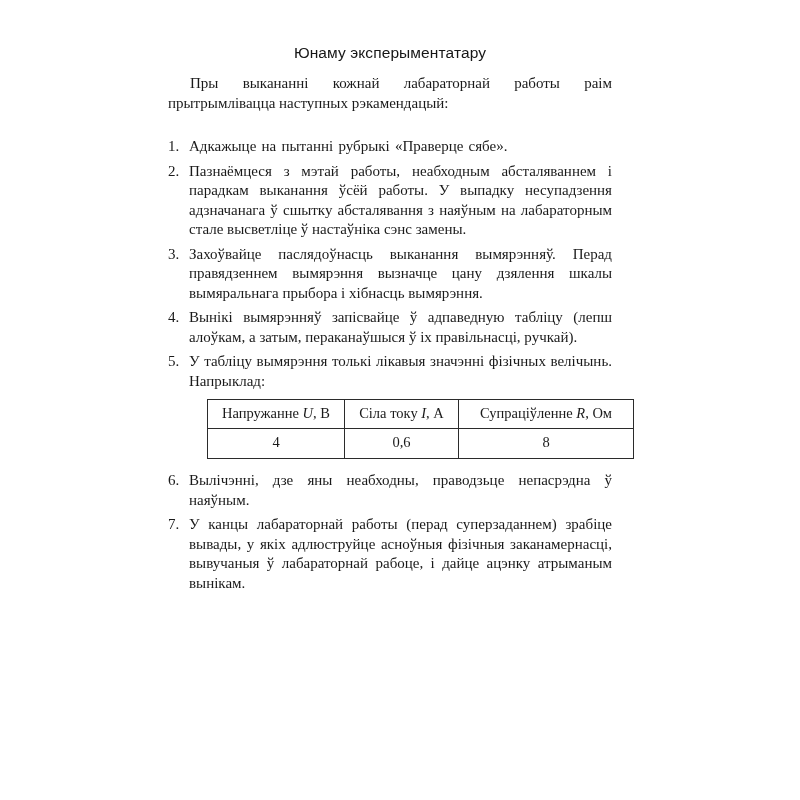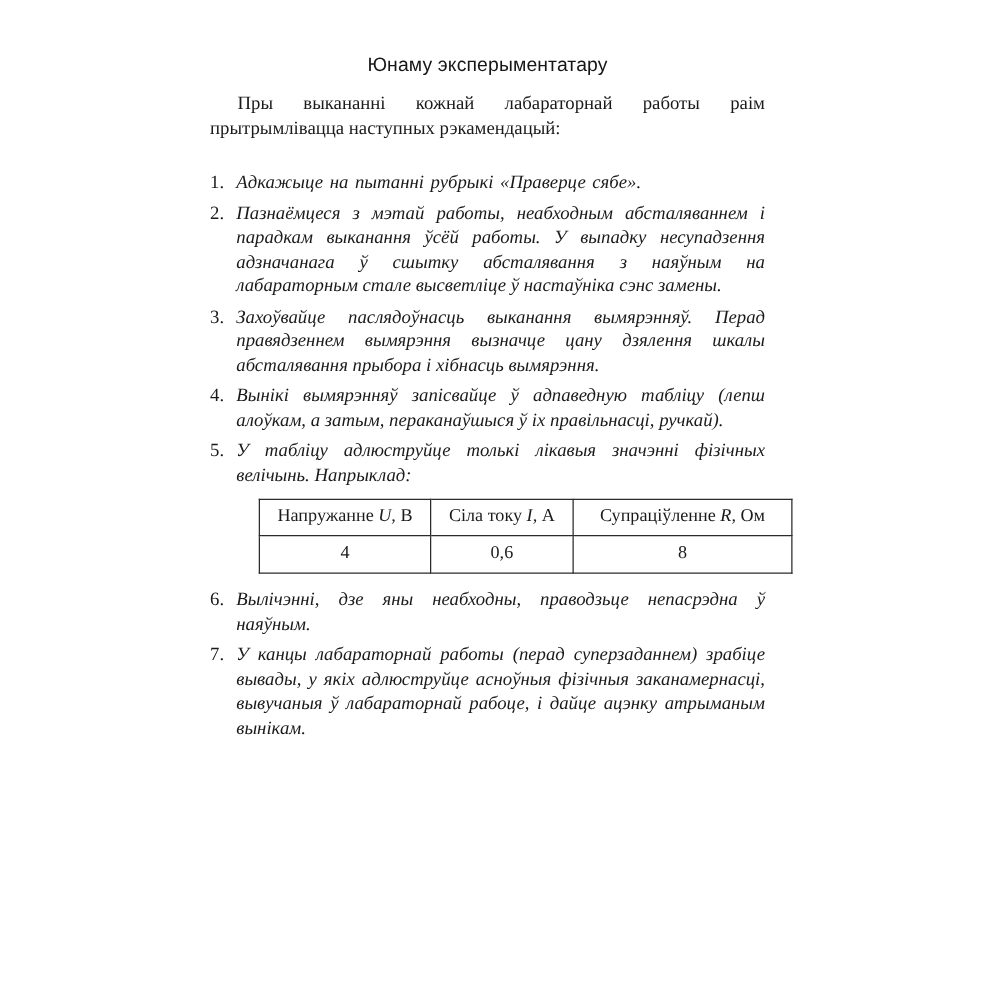--- a/index.html
+++ b/index.html
@@ -69,21 +69,20 @@
     position: absolute;
     left: 0;
     top: 0;
     width: 17px;
     text-align: left;
     font-size: 15px;
   }
 
   .item-text {
     display: block;
-    font-style: italic;
   }
 
   .item-text.spaced {
     word-spacing: 1.5px;
   }
 
   
   .table-wrap {
     margin: 8px 0 12px 0;
     padding-left: 18px;
@@ -158,31 +157,31 @@
         <span class="item-text spaced">Адкажыце на пытанні рубрыкі «Праверце сябе».</span>
       </li>
 
       <li class="list-item">
         <span class="item-number">2.</span>
         <span class="item-text">Пазнаёмцеся з мэтай работы, неабходным абсталяваннем і парадкам выканання ўсёй работы. У выпадку несупадзення адзначанага ў сшытку абсталявання з наяўным на лабараторным стале высветліце ў настаўніка сэнс замены.</span>
       </li>
 
       <li class="list-item">
         <span class="item-number">3.</span>
-        <span class="item-text">Захоўвайце паслядоўнасць выканання вымярэнняў. Перад правядзеннем вымярэння вызначце цану дзялення шкалы абсталявання прыбора і хібнасць вымярэння.</span>
+        <span class="item-text">Захоўвайце паслядоўнасць выканання вымярэнняў. Перад правядзеннем вымярэння вызначце цану дзялення шкалы вымяральнага прыбора і хібнасць вымярэння.</span>
       </li>
 
       <li class="list-item">
         <span class="item-number">4.</span>
         <span class="item-text">Вынікі вымярэнняў запісвайце ў адпаведную табліцу (лепш алоўкам, а затым, пераканаўшыся ў іх правільнасці, ручкай).</span>
       </li>
 
       <li class="list-item tight">
         <span class="item-number">5.</span>
-        <span class="item-text">У табліцу адлюструйце толькі лікавыя значэнні фізічных велічынь. Напрыклад:</span>
+        <span class="item-text">У табліцу вымярэння толькі лікавыя значэнні фізічных велічынь. Напрыклад:</span>
 
         <div class="table-wrap">
           <table class="data-table">
             <colgroup>
               <col class="c1">
                 <col class="c2">
                 <col class="c3">
             </colgroup>
             <thead>
               <tr>

